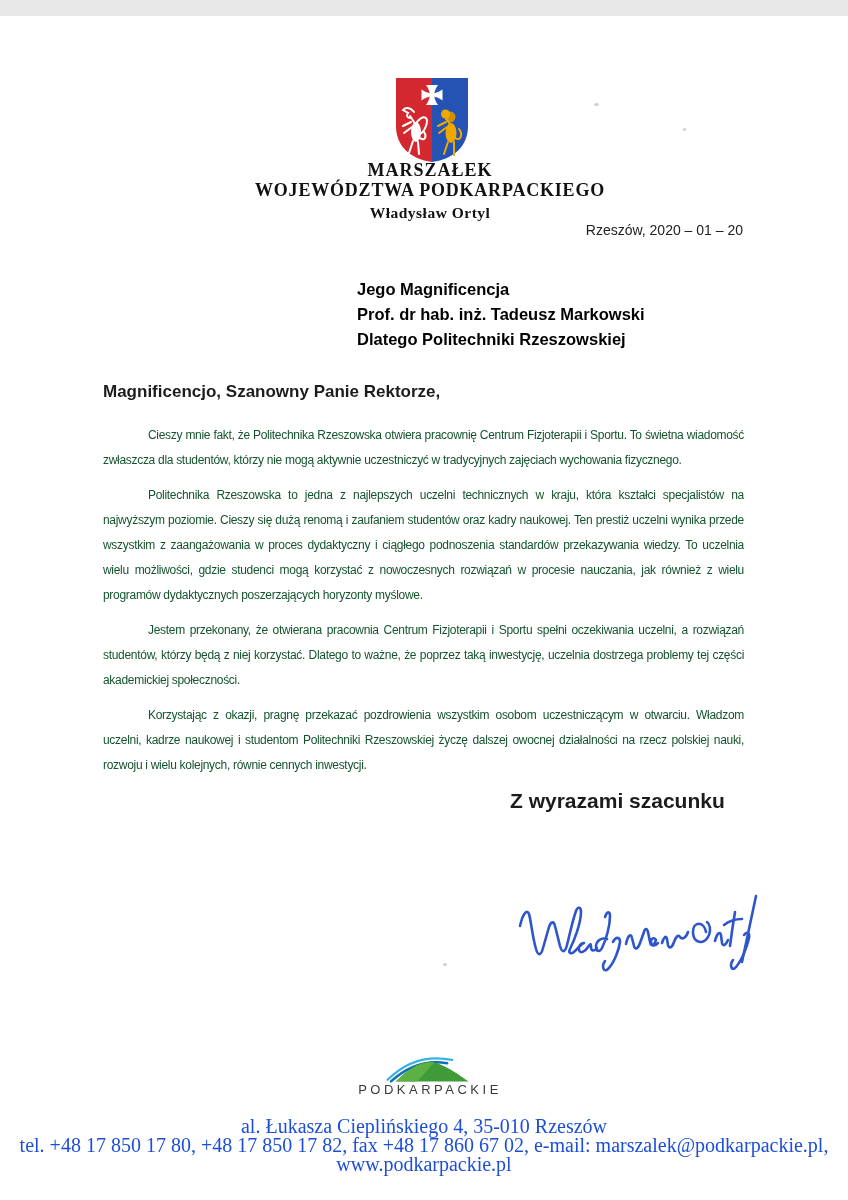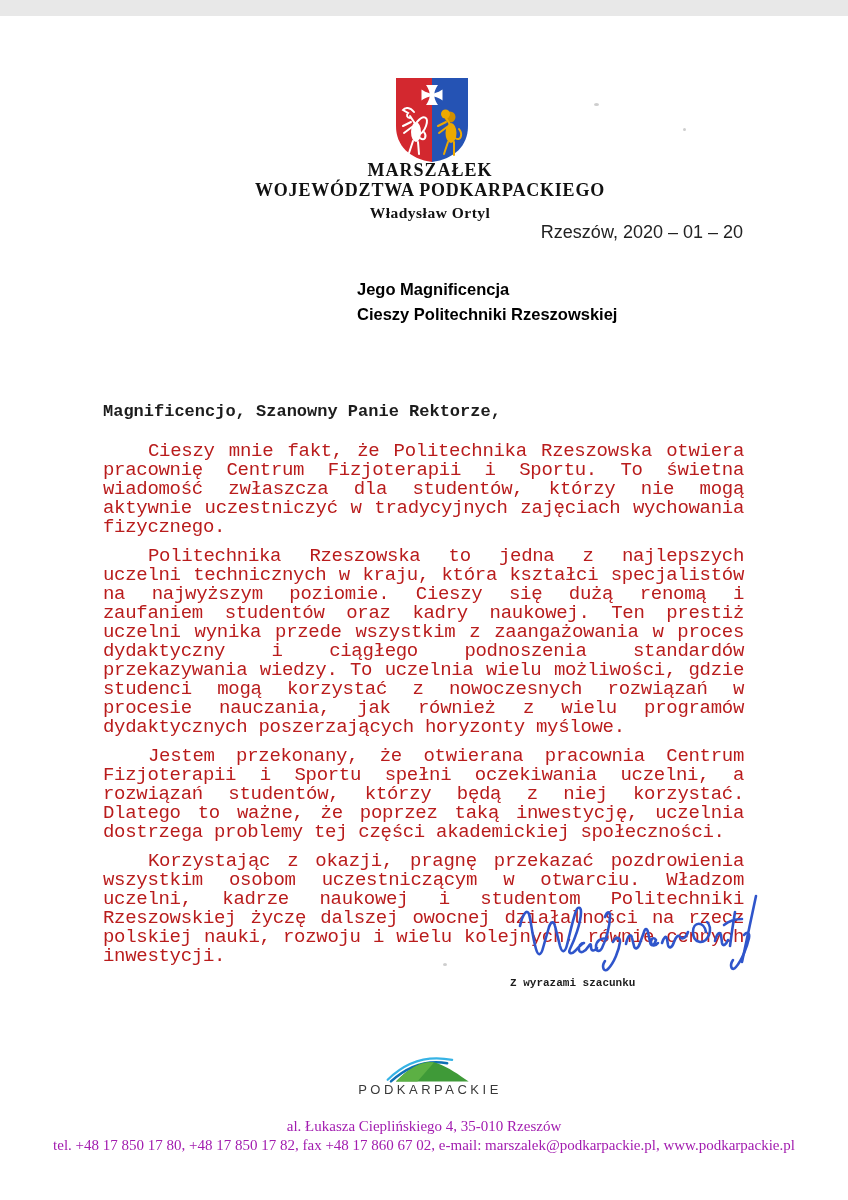--- a/index.html
+++ b/index.html
@@ -9,41 +9,41 @@
     background:#ffffff; overflow:hidden; color:#1c1c1c;
     font-family:"Liberation Sans", sans-serif;
   }
   
   .arms { position:absolute; left:393px; top:60px; width:78px; height:88px; }
   .lh-line { position:absolute; left:0; width:860px; text-align:center;
     font-family:"Liberation Serif", serif; font-weight:bold; color:#111; }
   .lh-title1 { top:144px; font-size:18px; letter-spacing:1px; }
   .lh-title2 { top:164px; font-size:18px; letter-spacing:0.8px; }
   .lh-name  { top:188px; font-size:15.5px; letter-spacing:0.5px; }
-  .dateline { position:absolute; top:206px; right:105px; font-size:18px; color:#222; }
+  .dateline { position:absolute; top:206px; right:105px; font-size:14px; color:#222; }
   
   .recipient { position:absolute; left:357px; top:261px; font-size:16.5px;
     font-weight:bold; line-height:25px; color:#000000; }
   
-  .content { position:absolute; left:103px; top:386px; width:641px;font-family:Liberation Mono, monospace; }
+  .content { position:absolute; left:103px; top:366px; width:641px; }
   .salutation { font-size:17px; font-weight:bold; margin-bottom:21px; }
-  .content p { font-size:19px; line-height:19px; letter-spacing:-0.3px;
-    text-align:justify; text-indent:45px; margin:0 0 10px 0; color:#b91c1c; }
-  .closing { font-size:11px; font-weight:bold; margin-left:407px; margin-top:11px; }
+  .content p { font-size:12px; line-height:25px; letter-spacing:-0.3px;
+    text-align:justify; text-indent:45px; margin:0 0 10px 0; color:#14532d; }
+  .closing { font-size:21px; font-weight:bold; margin-left:407px; margin-top:11px; }
   
   .signature { position:absolute; left:510px; top:866px; width:250px; height:104px; }
   .signature path { stroke:#2f55cb; stroke-width:2.6; fill:none;
     stroke-linecap:round; stroke-linejoin:round; }
   
   .footer-logo { position:absolute; left:386px; top:1038px; width:86px; height:30px; }
   .footer-logo-text { position:absolute; top:1066px; left:0; width:860px;
     text-align:center; font-size:13px; letter-spacing:3.5px; color:#3a3a3a; }
   .footer-address { position:absolute; top:1101px; left:0; width:848px;
     text-align:center; font-family:"Liberation Serif", serif;
-    font-size:15px; line-height:19px; color:#a21caf; }
+    font-size:20px; line-height:19px; color:#1d4ed8; }
   
   .speck { position:absolute; background:#b9b9b9; border-radius:50%; opacity:0.7; }
 </style>
 </head>
 <body>
 
 <div class="page">
 
   <svg class="arms" viewBox="0 0 78 88">
     <defs>
@@ -86,21 +86,22 @@
   </svg>
 
   <div class="lh-line lh-title1">MARSZAŁEK</div>
   <div class="lh-line lh-title2">WOJEWÓDZTWA PODKARPACKIEGO</div>
   <div class="lh-line lh-name">Władysław Ortyl</div>
 
   <div class="dateline">Rzeszów, 2020 – 01 – 20</div>
 
   <div class="recipient">
     <div>Jego Magnificencja</div>
-    <div>Cieszy Politechniki Rzeszowskiej</div>
+    <div>Prof. dr hab. inż. Tadeusz Markowski</div>
+    <div>Dlatego Politechniki Rzeszowskiej</div>
   </div>
 
   <div class="content">
     <div class="salutation">Magnificencjo, Szanowny Panie Rektorze,</div>
     <p>Cieszy mnie fakt, że Politechnika Rzeszowska otwiera pracownię Centrum Fizjoterapii i Sportu. To świetna wiadomość zwłaszcza dla studentów, którzy nie mogą aktywnie uczestniczyć w tradycyjnych zajęciach wychowania fizycznego.</p>
     <p>Politechnika Rzeszowska to jedna z najlepszych uczelni technicznych w kraju, która kształci specjalistów na najwyższym poziomie. Cieszy się dużą renomą i zaufaniem studentów oraz kadry naukowej. Ten prestiż uczelni wynika przede wszystkim z zaangażowania w proces dydaktyczny i ciągłego podnoszenia standardów przekazywania wiedzy. To uczelnia wielu możliwości, gdzie studenci mogą korzystać z nowoczesnych rozwiązań w procesie nauczania, jak również z wielu programów dydaktycznych poszerzających horyzonty myślowe.</p>
     <p>Jestem przekonany, że otwierana pracownia Centrum Fizjoterapii i Sportu spełni oczekiwania uczelni, a rozwiązań studentów, którzy będą z niej korzystać. Dlatego to ważne, że poprzez taką inwestycję, uczelnia dostrzega problemy tej części akademickiej społeczności.</p>
     <p>Korzystając z okazji, pragnę przekazać pozdrowienia wszystkim osobom uczestniczącym w otwarciu. Władzom uczelni, kadrze naukowej i studentom Politechniki Rzeszowskiej życzę dalszej owocnej działalności na rzecz polskiej nauki, rozwoju i wielu kolejnych, równie cennych inwestycji.</p>
     <div class="closing">Z wyrazami szacunku</div>
   </div>

